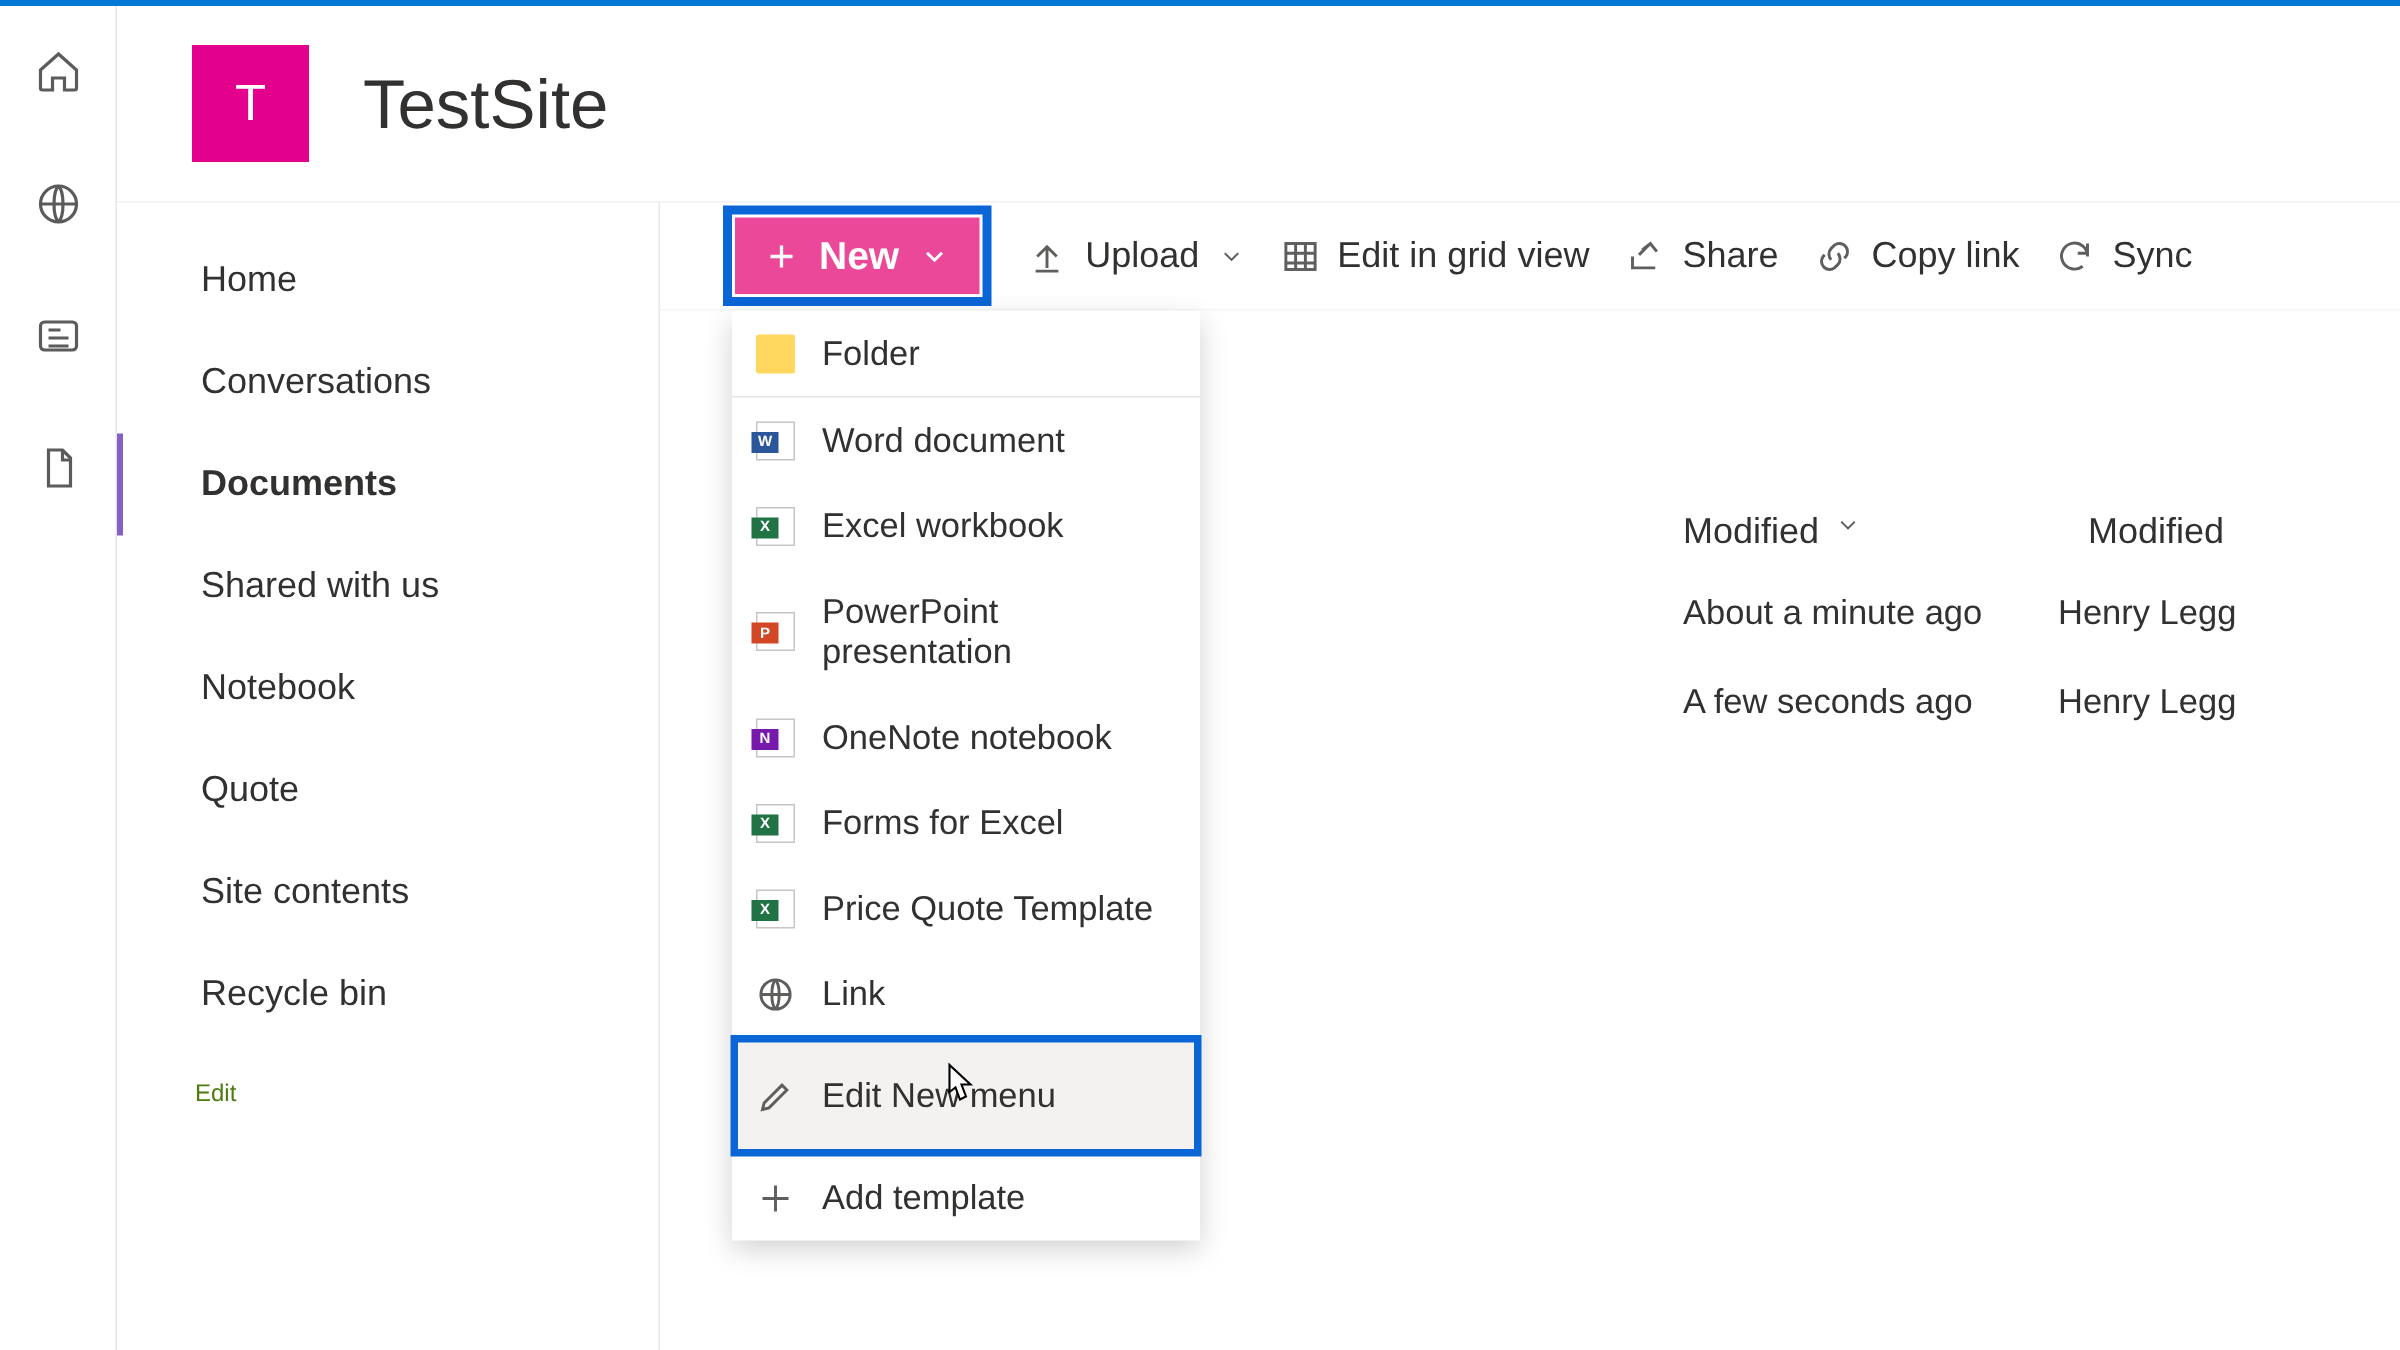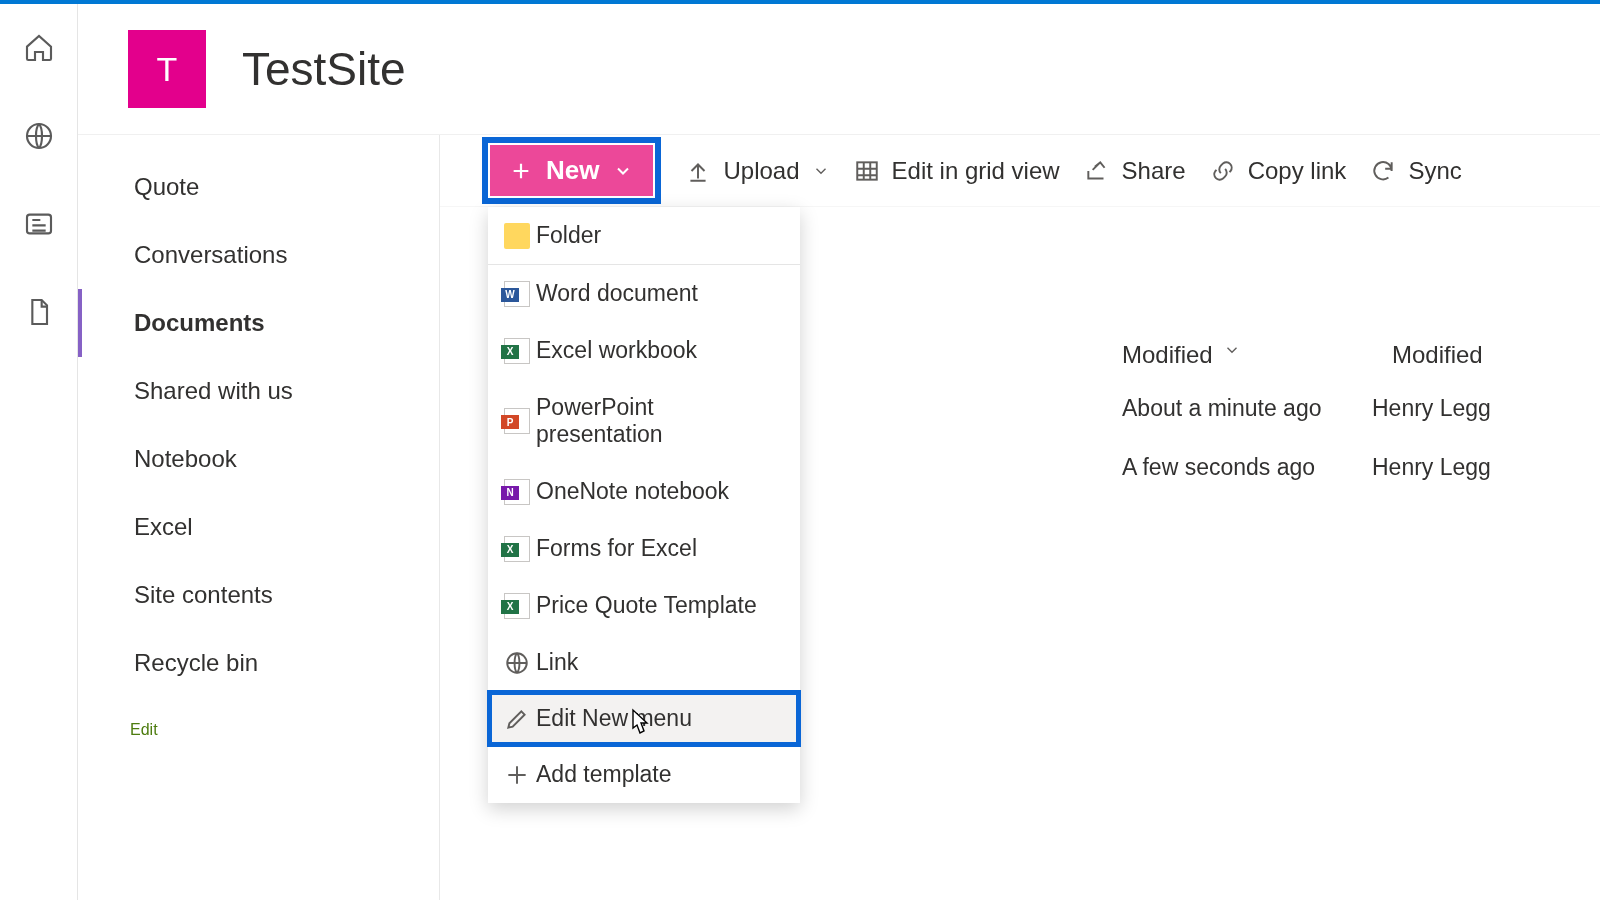--- a/index.html
+++ b/index.html
@@ -98,32 +98,32 @@
     top: 72px;
     left: 48px;
     width: 312px;
     background: #fff;
     box-shadow: 0 6px 18px rgba(0,0,0,0.18);
     z-index: 10;
   }
   .dd-item {
     display: flex;
     align-items: center;
-    gap: 6px;
+    gap: 18px;
     padding: 15px 16px;
     font-size: 23px;
     color: #323130;
     cursor: pointer;
   }
   .dd-item.sep-after { border-bottom: 1px solid #e5e5e5; }
   .dd-item.highlight {
     border: 5px solid #0a66d6;
     background: #f3f2f1;
     margin: -1px;
-    padding: 10px 12px;
+    padding: 22px 12px;
   }
   .dd-icon { width: 26px; height: 26px; flex-shrink: 0; }
   .ic-folder { background:#ffd75e; border-radius:2px; }
   .ic-word { background:#2b579a; }
   .ic-excel { background:#217346; }
   .ic-ppt { background:#d24726; }
   .ic-one { background:#7719aa; }
   .doc-ic { position:relative; background:#fff; border:1px solid #c8c6c4; }
   .doc-ic .badge { position:absolute; left:-4px; top:6px; width:18px; height:14px; display:flex; align-items:center; justify-content:center; font-size:10px; font-weight:700; color:#fff; }
 
@@ -173,26 +173,26 @@
   <div class="main">
 
     <div class="header">
       <div class="site-logo">T</div>
       <div class="site-title">TestSite</div>
     </div>
 
     <div class="content">
 
       <div class="sidenav">
-        <div class="nav-item">Quote</div>
+        <div class="nav-item">Home</div>
         <div class="nav-item">Conversations</div>
         <div class="nav-item active">Documents</div>
         <div class="nav-item">Shared with us</div>
         <div class="nav-item">Notebook</div>
-        <div class="nav-item">Excel</div>
+        <div class="nav-item">Quote</div>
         <div class="nav-item">Site contents</div>
         <div class="nav-item">Recycle bin</div>
         <div class="nav-edit">Edit</div>
       </div>
 
       <div style="flex:1; display:flex; flex-direction:column; position:relative;">
 
         <div class="commandbar">
           <div class="new-wrap">
             <div class="new-btn">

